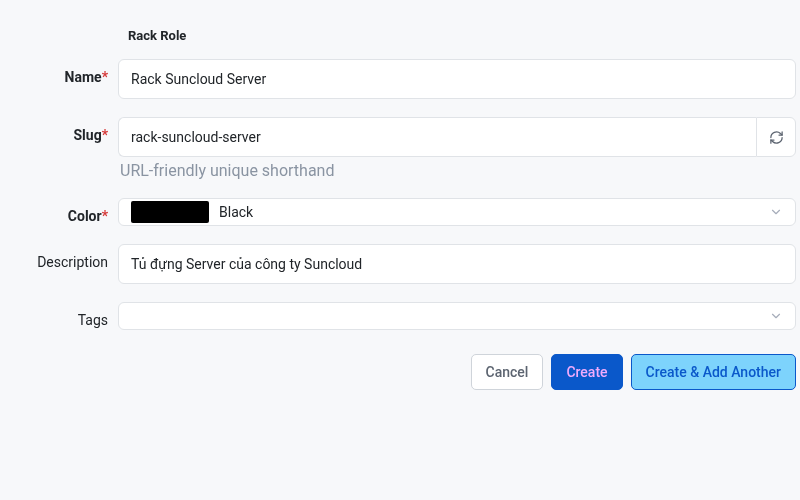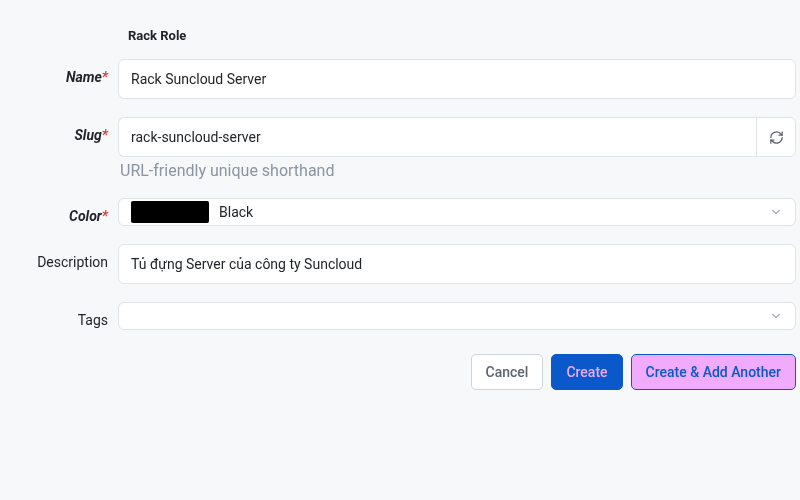--- a/index.html
+++ b/index.html
@@ -30,21 +30,21 @@
   }
   .form-label {
     width: 118px;
     text-align: right;
     padding-top: 10px;
     padding-right: 10px;
     font-size: 14px;
     color: #212529;
     flex-shrink: 0;
   }
-  .form-label.bold { font-weight: 700; font-style: italic; }
+  .form-label.bold { font-weight: 700; }
   .required { color: #d63939; }
   .form-field {
     flex: 1;
   }
   .text-input {
     width: 100%;
     height: 40px;
     padding: 8px 12px;
     border: 1px solid #e0e3e7;
     border-radius: 6px;
@@ -128,21 +128,21 @@
     background: #fff;
     border: 1px solid #cfd4da;
     color: #5c6470;
   }
   .btn-primary {
     background: #0a58ca;
     border: 1px solid #0a58ca;
     color: #f0abfc;
   }
   .btn-outline-primary {
-    background: #f0abfc;
+    background: #7dd3fc;
     border: 1px solid #0a58ca;
     color: #0a58ca;
   }
 </style>
 </head>
 <body>
 
 <div class="form-container">
 
   <div class="section-title">Rack Role</div>

